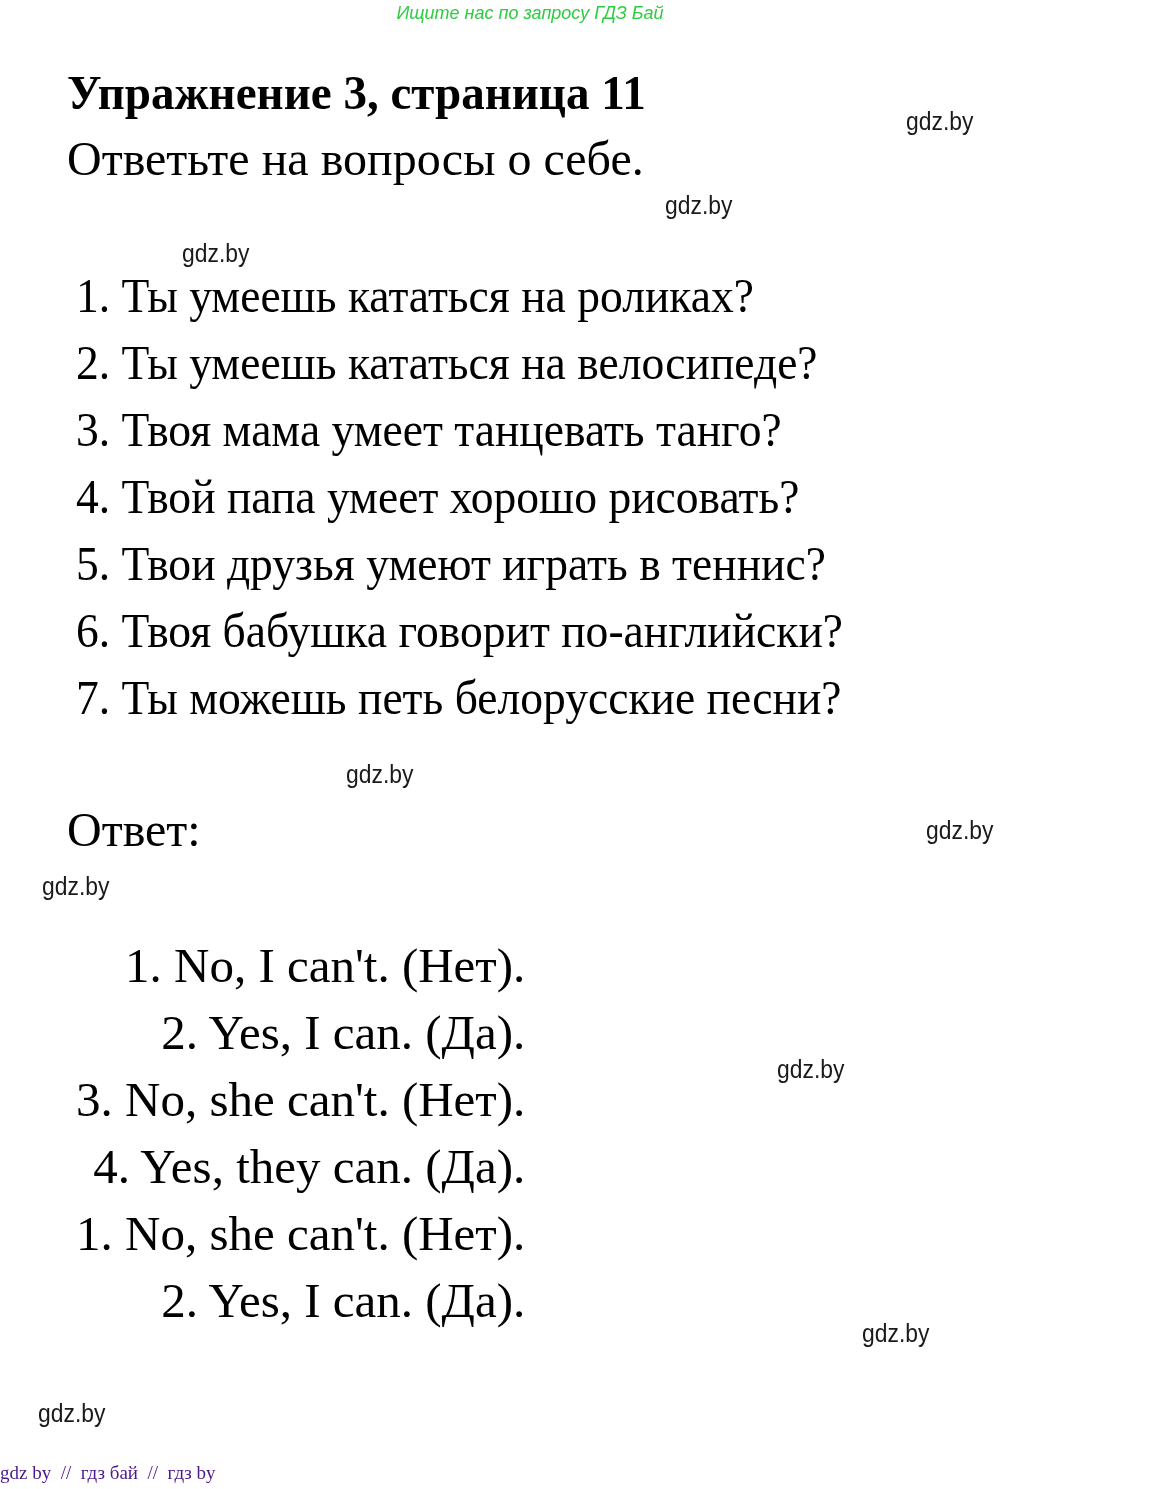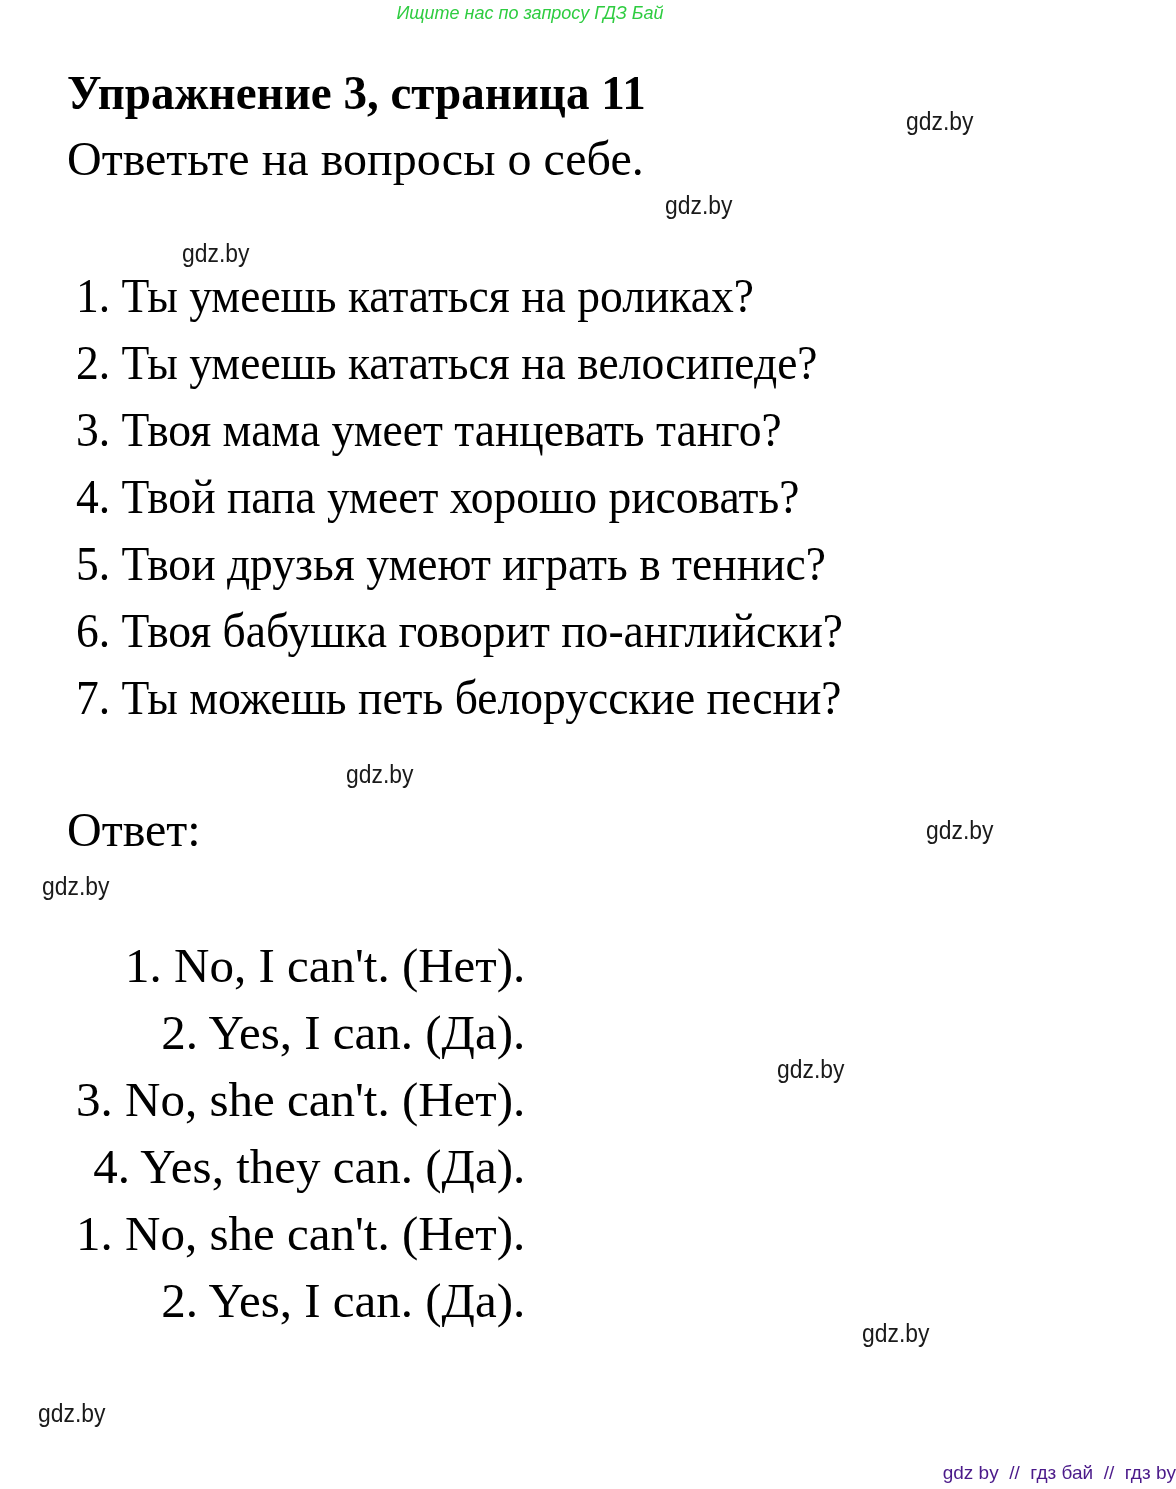--- a/index.html
+++ b/index.html
@@ -30,22 +30,22 @@
     position: absolute; left: 67px; top: 800px;
     font-family: "Liberation Serif", serif; font-size: 48px; color: #000; line-height: 60px;
   }
   .a-list { top: 932px; text-align: right; }
   .a-list li { height: 67px; line-height: 67px; white-space: nowrap; }
   .wm {
     position: absolute; font-family: "Liberation Sans", sans-serif; font-size: 26px;
     color: #1a1a1a; line-height: 30px; transform: scaleX(0.88); transform-origin: left;
   }
   .footer {
-    position: absolute; left: 0; top: 1461px; width: 1176px; text-align: right;
-    font-family: Liberation Sans, sans-serif; font-size: 19px; color: #4b1a8a;
+    position: absolute; left: 0; top: 1461px; width: 1176px; text-align: left;
+    font-family: Liberation Serif, serif; font-size: 19px; color: #4b1a8a;
     line-height: 24px; white-space: pre;
   }
 </style>
 </head>
 <body>
 
 <div class="top-banner">Ищите нас по запросу ГДЗ Бай</div>
 
 <div class="title">Упражнение 3, страница 11</div>
 <div class="subtitle">Ответьте на вопросы о себе.</div>

